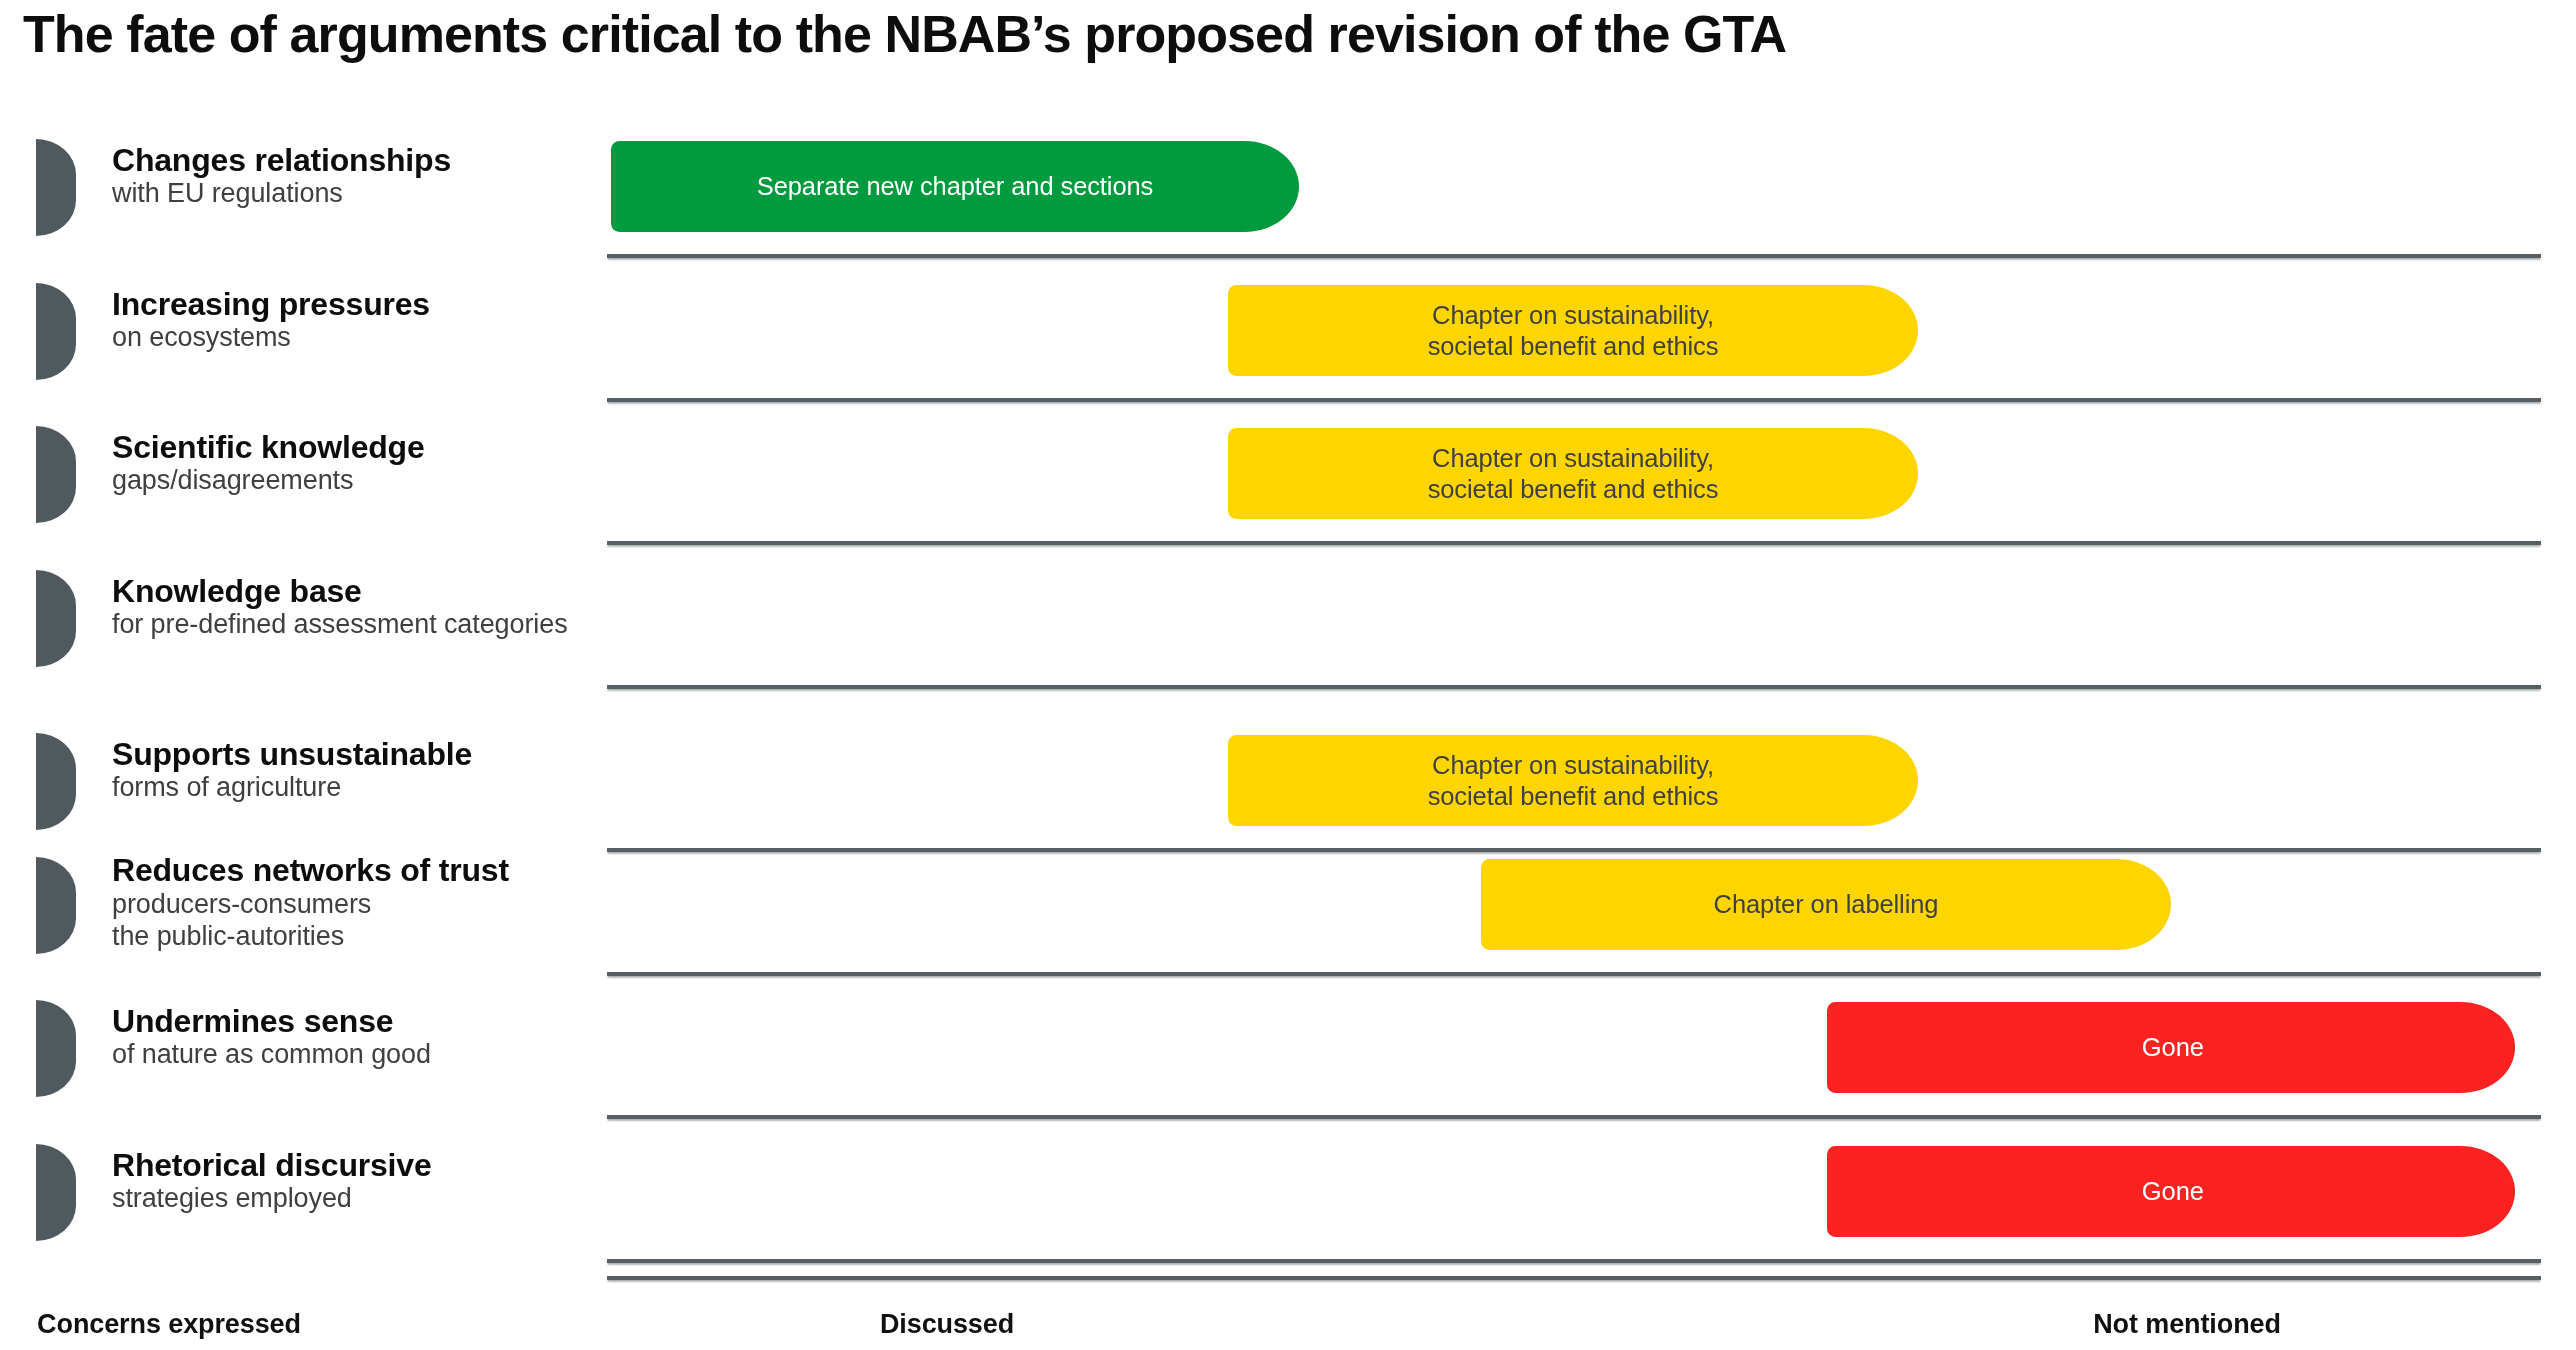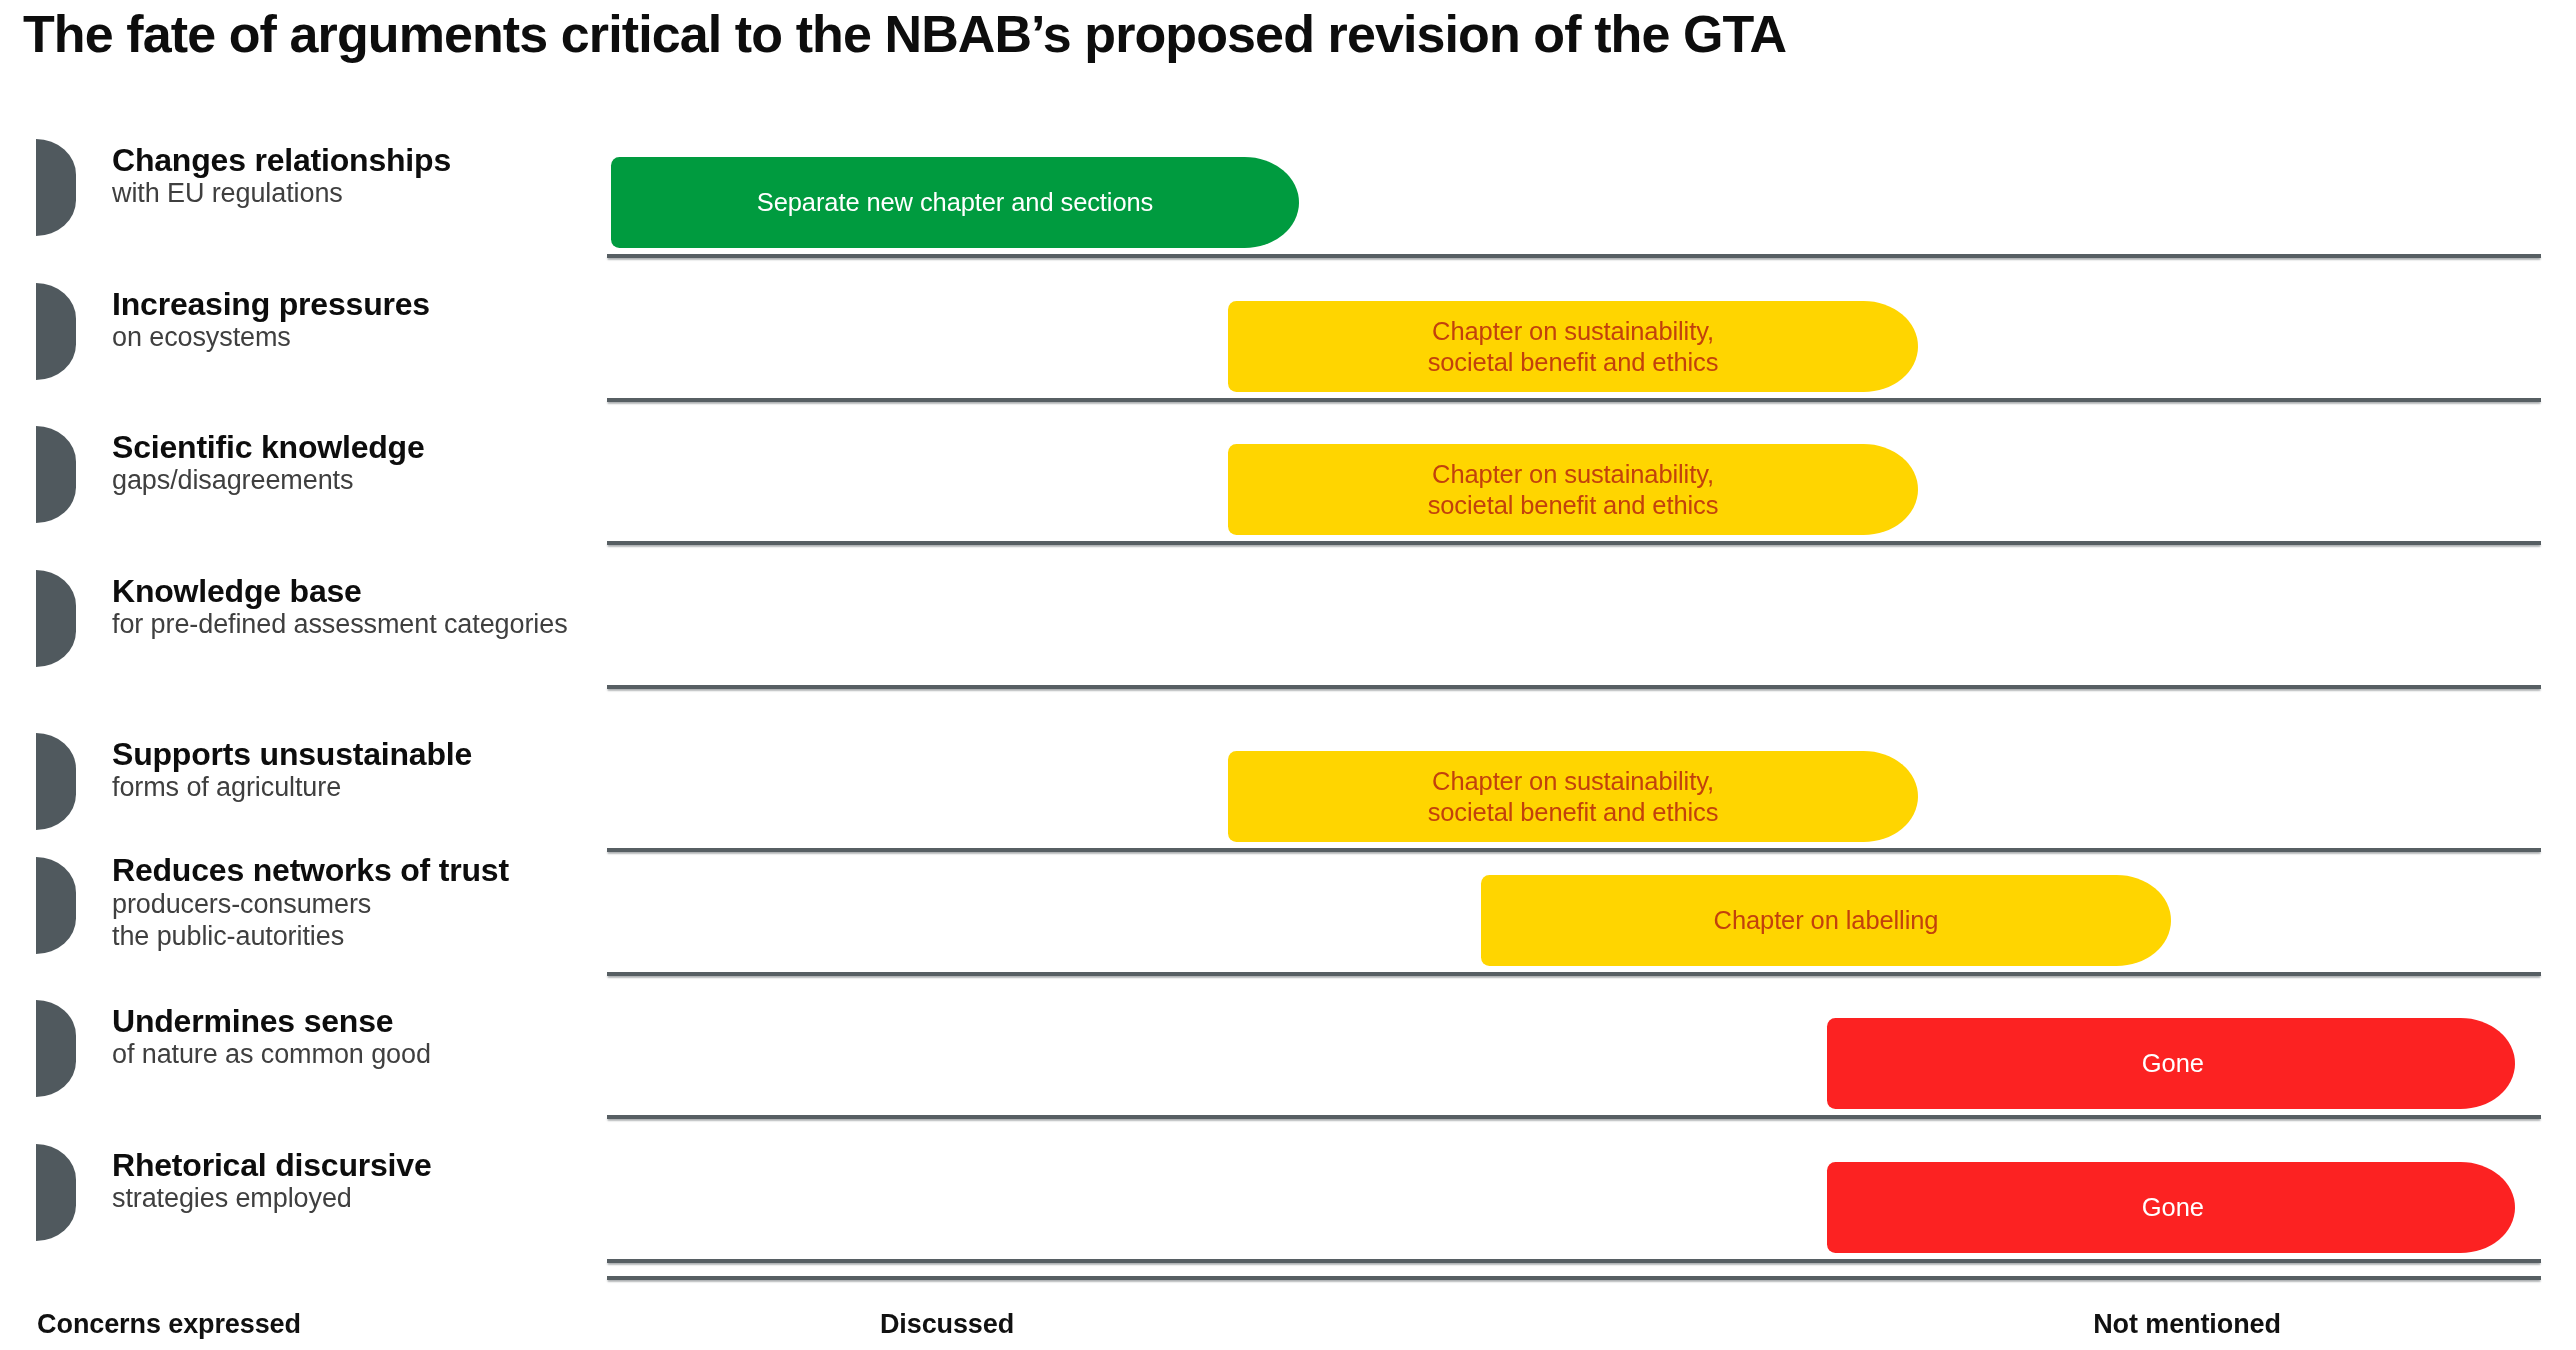--- a/index.html
+++ b/index.html
@@ -94,24 +94,23 @@
     display: flex;
     align-items: center;
     justify-content: center;
     text-align: center;
     font-size: 25.5px;
     line-height: 1.22;
     letter-spacing: -0.1px;
     border-radius: 8.5px 55px 55px 8.5px / 8.5px 46px 46px 8.5px;
     box-sizing: border-box;
     padding: 0 13.4px;
-    margin-top: 16px;
   }
   .bar.green { background: #009b3f; color: #ffffff; }
-  .bar.yellow { background: #ffd500; color: #c2410c; }
+  .bar.yellow { background: #ffd500; color: #404040; }
   .bar.red { background: #fc2222; color: #ffffff; padding-left: 17px; }
 
   
   .axis {
     position: absolute;
     left: 0;
     top: 1276px;
     width: 2576px;
     height: 83px;
   }

